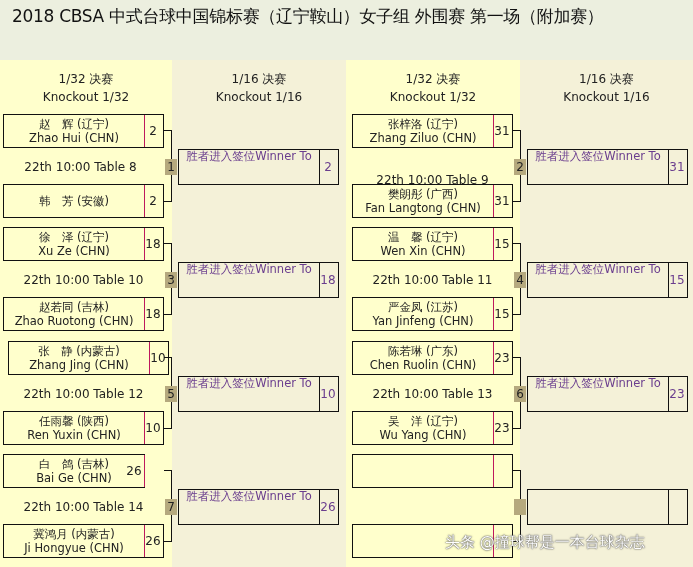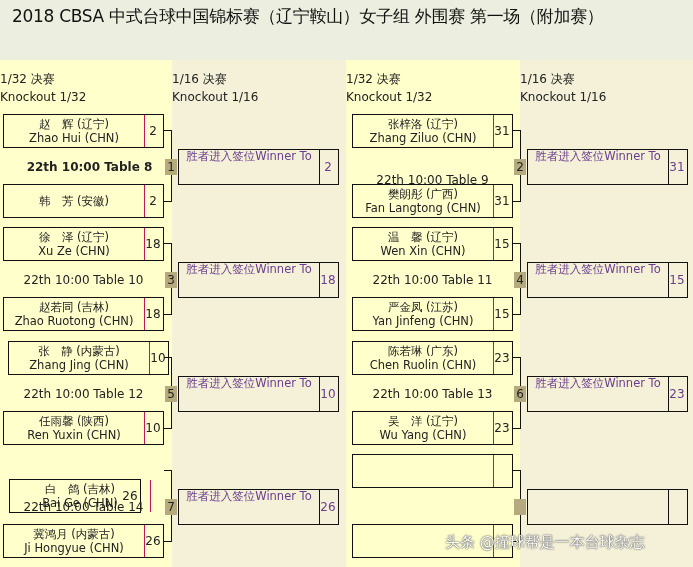--- a/index.html
+++ b/index.html
@@ -1,21 +1,21 @@
 <!DOCTYPE html>
 <html><head>
 <meta charset="utf-8">
 <style>
   html, body { margin:0; padding:0; }
   body { width:693px; height:567px; overflow:hidden; background:#ecefdf; font-family:"DejaVu Sans", "Liberation Sans", sans-serif; position:relative; }
   .title { position:absolute; left:12px; top:5px; font-size:17px; color:#111; white-space:nowrap; letter-spacing:-0.3px; }
   .col { position:absolute; top:60px; height:507px; }
   .col.r32 { background:#ffffcc; }
   .col.r16 { background:#f4f1d8; }
-  .colhead { position:absolute; left:0; right:0; top:10px; font-size:12px; color:#222; line-height:18px; }
+  .colhead { position:absolute; left:0; right:0; top:10px; text-align:center; font-size:12px; color:#222; line-height:18px; }
   .pbox { position:absolute; height:34px; border:1px solid #111; background:#ffffcc; box-sizing:border-box; }
   .pbox .nm { position:absolute; left:0; top:0; bottom:0; border-right:1px solid #be185d; text-align:center; font-size:11.5px; line-height:14px; color:#222; display:flex; flex-direction:column; justify-content:center; }
   .pbox .sc { position:absolute; right:0; top:0; bottom:0; text-align:center; font-size:12px; color:#222; display:flex; align-items:center; justify-content:center; }
   .sched { position:absolute; text-align:center; font-size:12px; color:#222; }
   .mnum { position:absolute; width:12px; height:16px; background:#b5a97e; color:#222; font-size:12px; text-align:center; line-height:16px; }
   .bracket { position:absolute; border:1px solid #111; border-left:none; width:7px; }
   .wbox { position:absolute; height:36px; border:1px solid #111; background:#f4f1d8; box-sizing:border-box; }
   .wbox .nm { position:absolute; left:0; top:0; bottom:0; border-right:1px solid #111; text-align:center; font-size:11.5px; line-height:13px; color:#6a3d8e; display:flex; justify-content:center; }
   .wbox .sc { position:absolute; right:0; top:0; bottom:0; text-align:center; font-size:12px; color:#6a3d8e; display:flex; align-items:center; justify-content:center; }
   .watermark { position:absolute; left:445px; top:533px; font-size:15px; color:#fff; text-shadow:0 0 2px #555, 0 0 1px #333; white-space:nowrap; }
@@ -51,21 +51,21 @@
 </div>
 
 <div>
   <div class="pbox" style="left:3px;top:114px;width:161px;">
     <div class="nm" style="width:140px;">
         <span>赵　辉 (辽宁)</span>
         <span>Zhao Hui (CHN)</span>
       </div>
     <div class="sc" style="width:20px;">2</div>
   </div>
-  <div class="sched" style="left:9px;width:161px;top:160px;font-weight:bold;">22th 10:00 Table 8</div>
+  <div class="sched" style="left:0;width:161px;top:160px;">22th 10:00 Table 8</div>
   <div class="pbox" style="left:3px;top:184px;width:161px;">
     <div class="nm" style="width:140px;">
         <span>韩　芳 (安徽)</span>
       </div>
     <div class="sc" style="width:20px;">2</div>
   </div>
   <div class="bracket" style="left:164px;top:130px;height:70px;"></div>
   <div class="mnum" style="left:165px;top:159px;">1</div>
   <div class="wbox" style="left:178px;top:149px;width:161px;">
     <div class="nm" style="width:140px;">
@@ -124,21 +124,21 @@
   <div class="wbox" style="left:178px;top:376px;width:161px;">
     <div class="nm" style="width:140px;">
         <span>胜者进入签位</span>
         <span>Winner To</span>
       </div>
     <div class="sc" style="width:20px;">10</div>
   </div>
 </div>
 
 <div>
-  <div class="pbox" style="left:9px;top:454px;width:132px;margin-top:25px;">
+  <div class="pbox" style="left:3px;top:454px;width:142px;">
     <div class="nm" style="width:140px;">
         <span>白　鸽 (吉林)</span>
         <span>Bai Ge (CHN)</span>
       </div>
     <div class="sc" style="width:20px;">26</div>
   </div>
   <div class="sched" style="left:3px;width:161px;top:500px;">22th 10:00 Table 14</div>
   <div class="pbox" style="left:3px;top:524px;width:161px;">
     <div class="nm" style="width:140px;">
         <span>冀鸿月 (内蒙古)</span>

